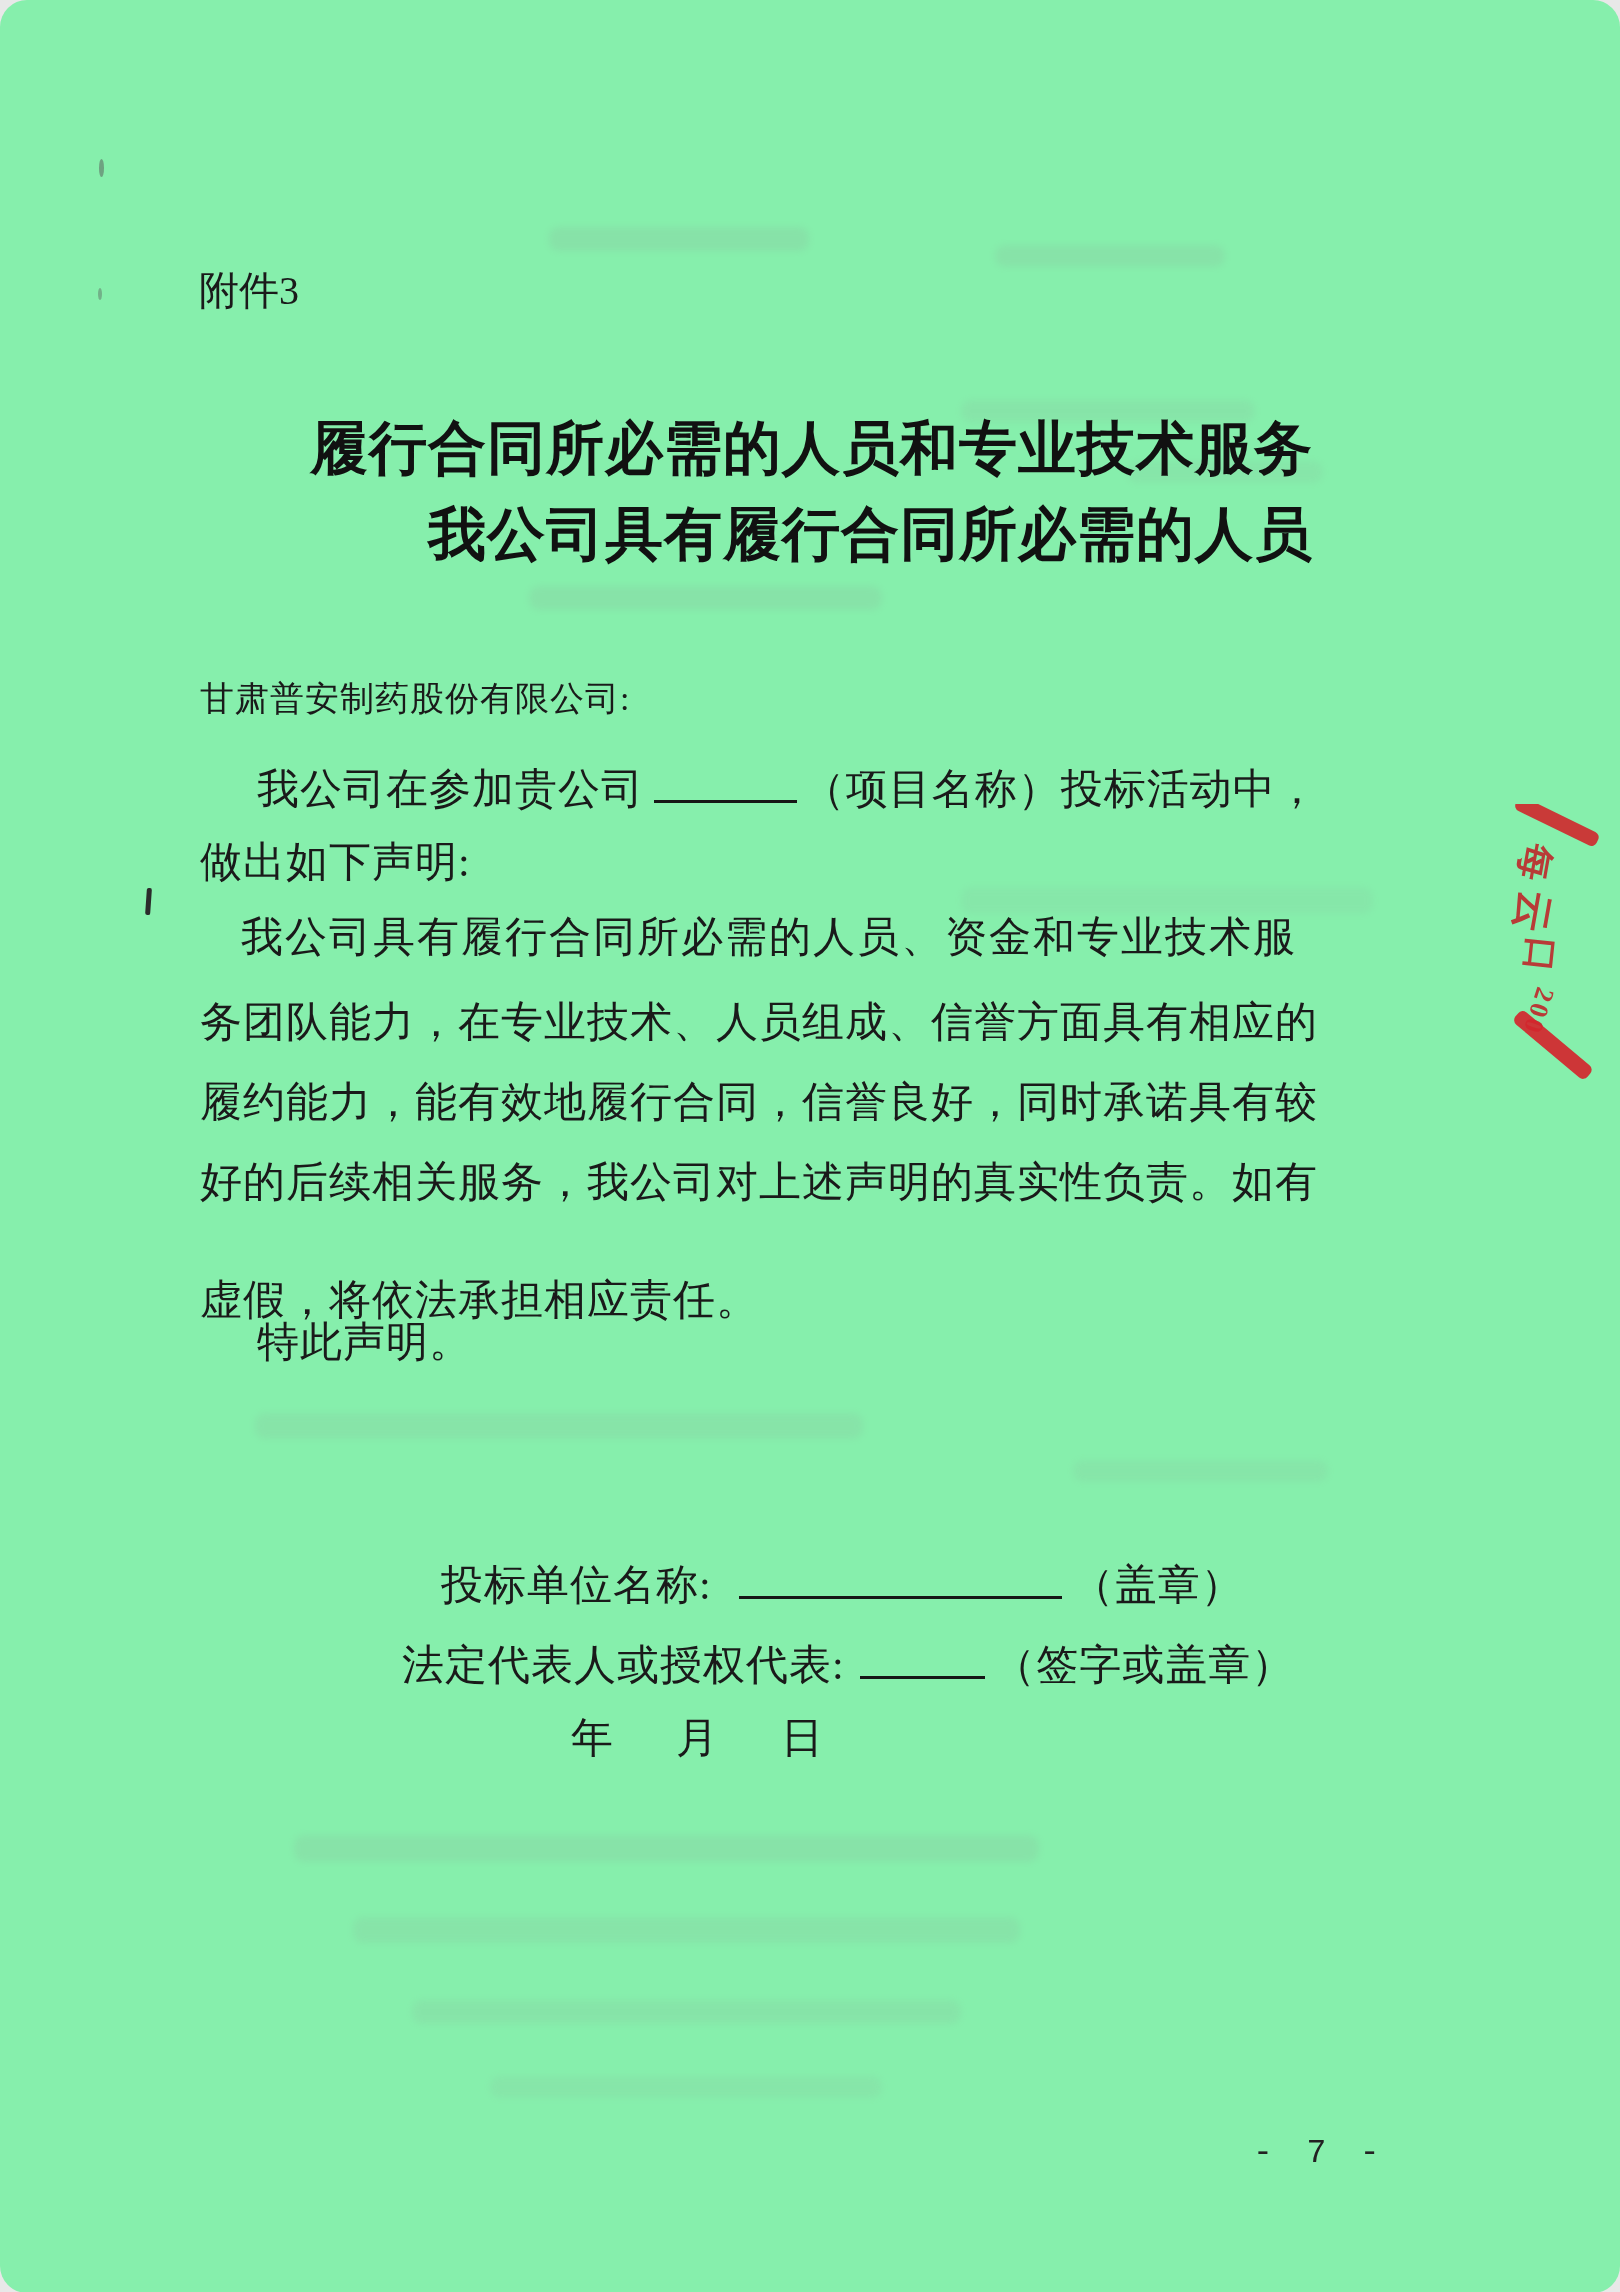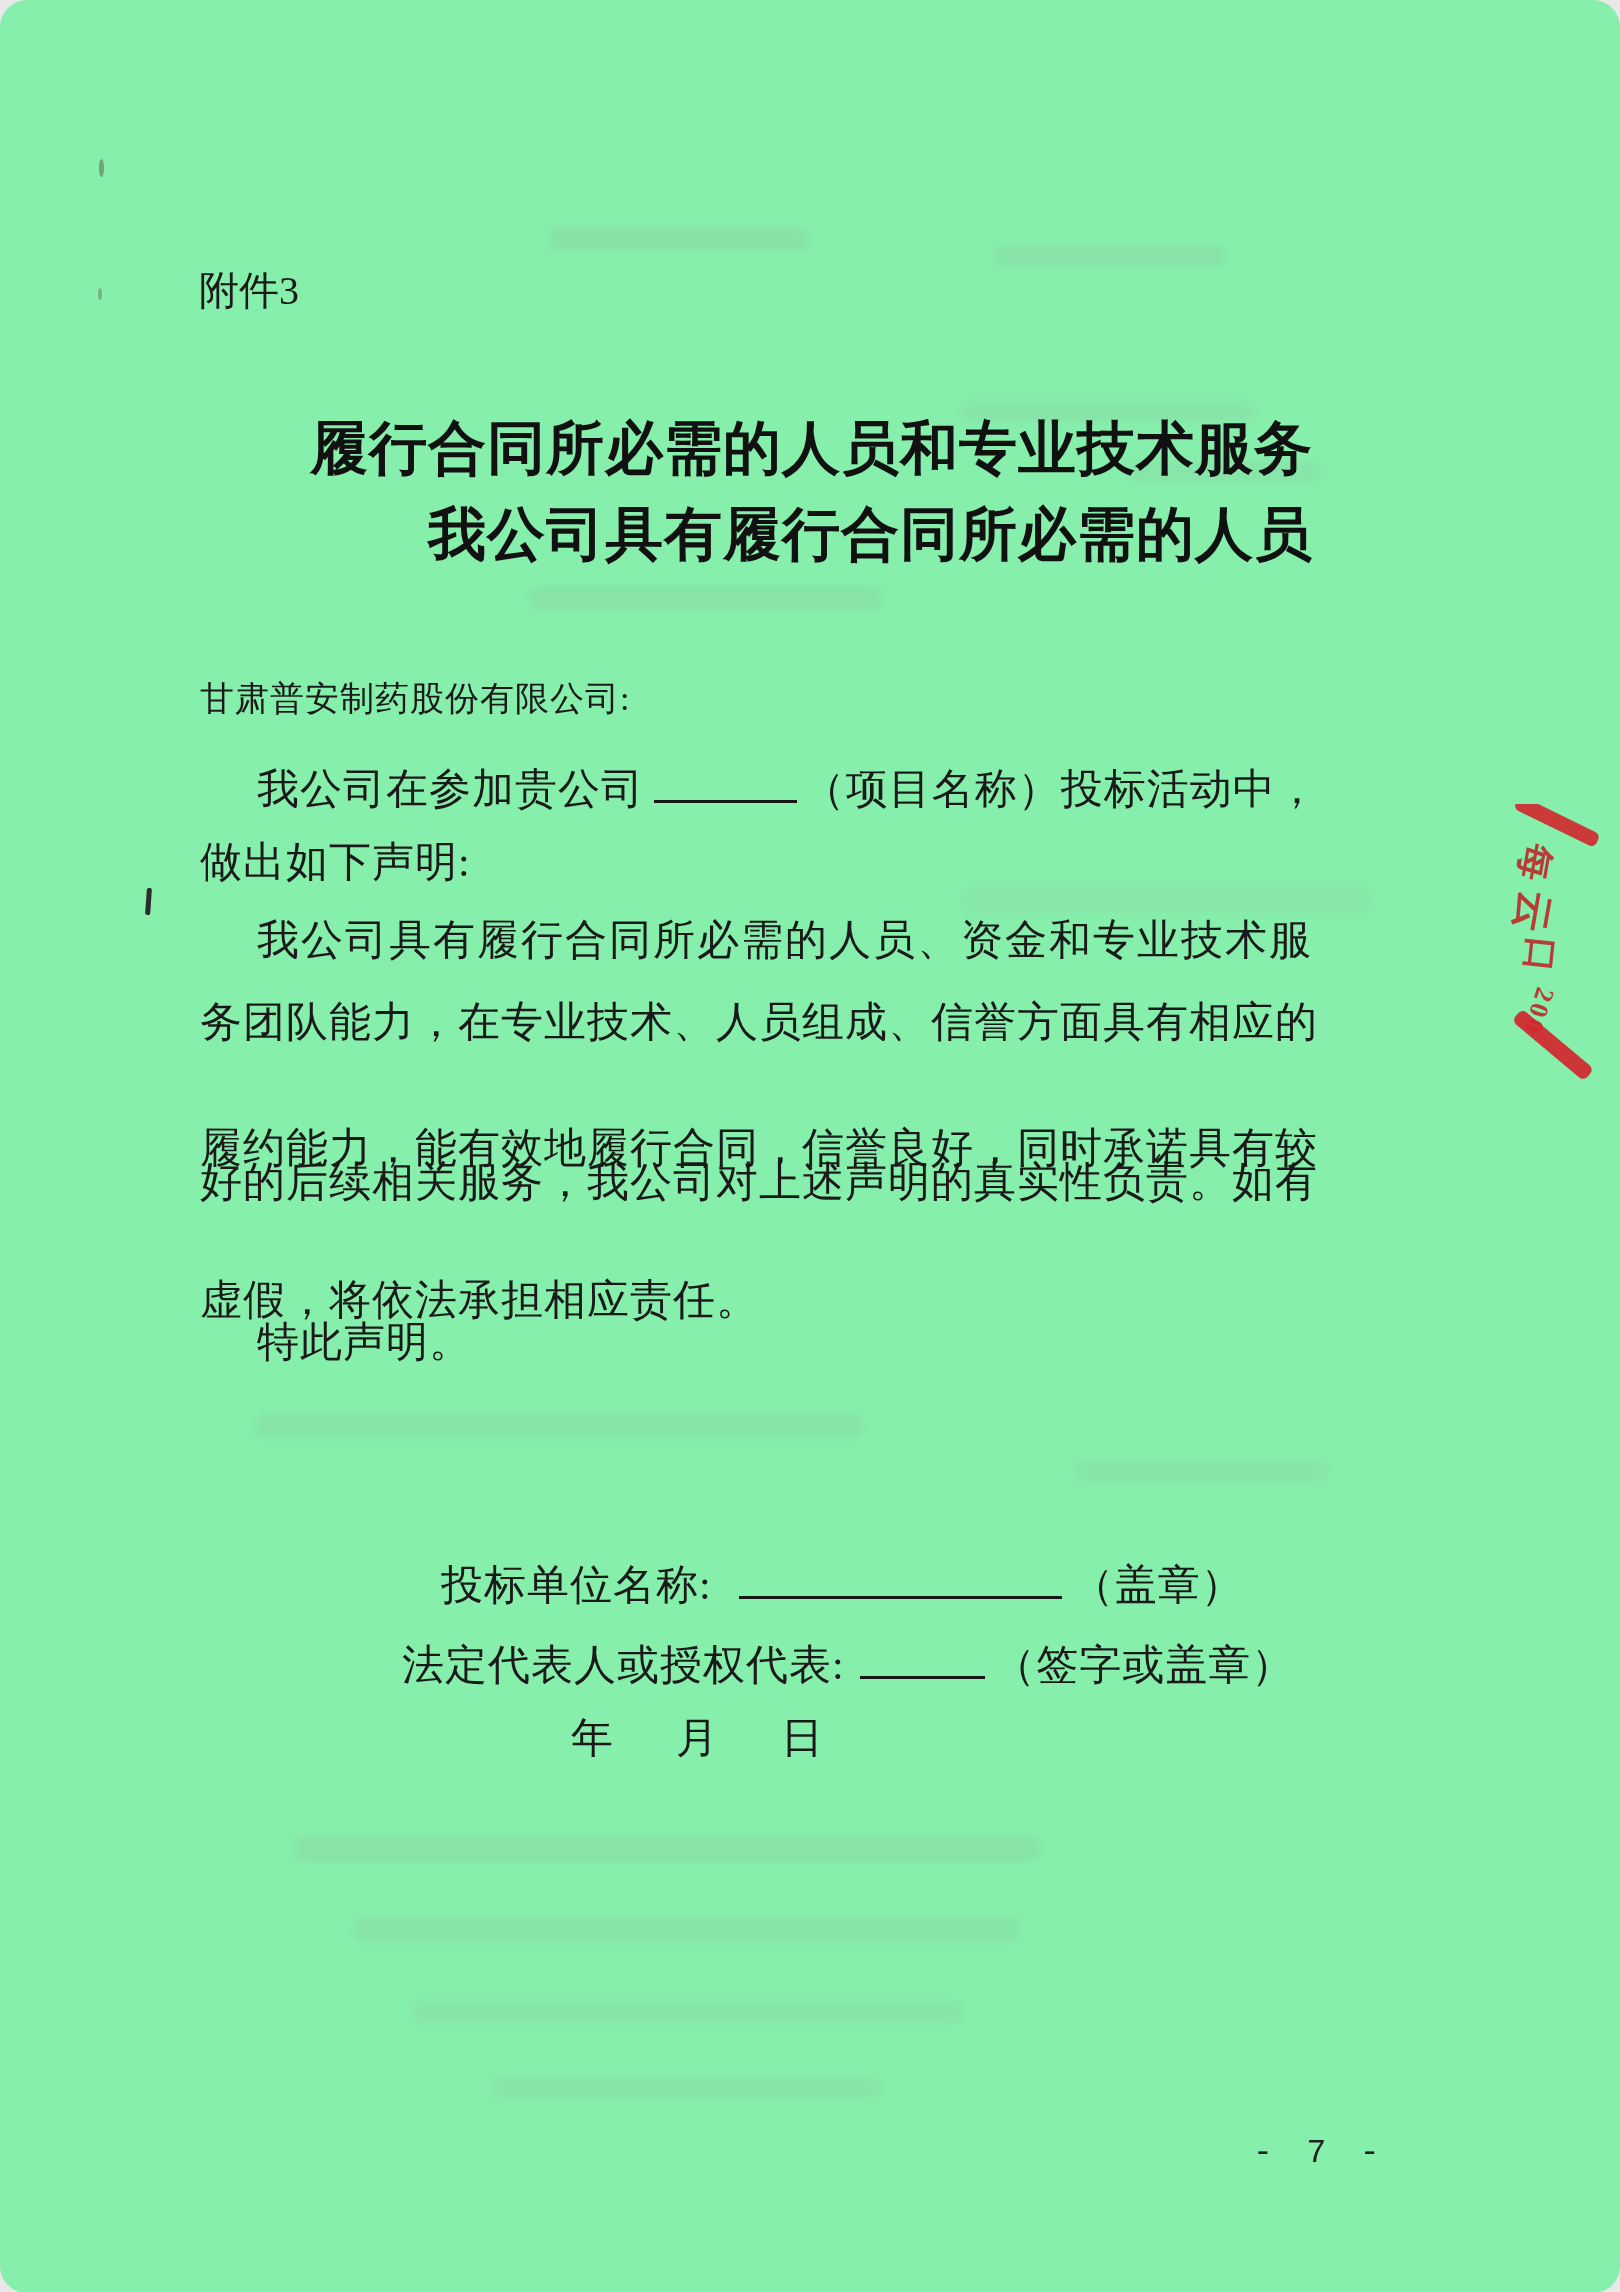--- a/index.html
+++ b/index.html
@@ -47,23 +47,23 @@
   }
   .blank-project { width: 143px; margin: 0 5.9px 0 9.8px; }
   .blank-bidder  { width: 323px; margin: 0 9.8px 0 27.4px; }
   .blank-rep     { width: 125px; margin: 0 7.8px 0 15.7px; }
 
   .bline {
     position: absolute;
     font-size: 42px; line-height: 51px; letter-spacing: 1px;
     white-space: nowrap;
   }
-  .bl0 { left: 257px; top: 915px; letter-spacing: 2px; }
+  .bl0 { left: 241px; top: 915px; letter-spacing: 2px; font-family: Liberation Mono, monospace; }
   .bl1 { left: 200px; top: 997px; }
-  .bl2 { left: 200px; top: 1123px; text-align: right; }
+  .bl2 { left: 200px; top: 1077px; text-align: right; }
   .bl3 { left: 200px; top: 1157px; }
   .bl4 { left: 200px; top: 1237px; margin-top: 38px; }
   .bl5 { left: 257px; top: 1317px; text-align: center; }
 
   .sig-row { font-size: 42px; line-height: 51px; letter-spacing: 1px; }
   .sig-1 { left: 441px; top: 1555px; }
   .sig-2 { left: 402px; top: 1635px; }
   .date-row { left: 571px; top: 1713px; font-size: 42px; line-height: 51px; }
   .date-row .gap { display: inline-block; width: 63px; }
 

